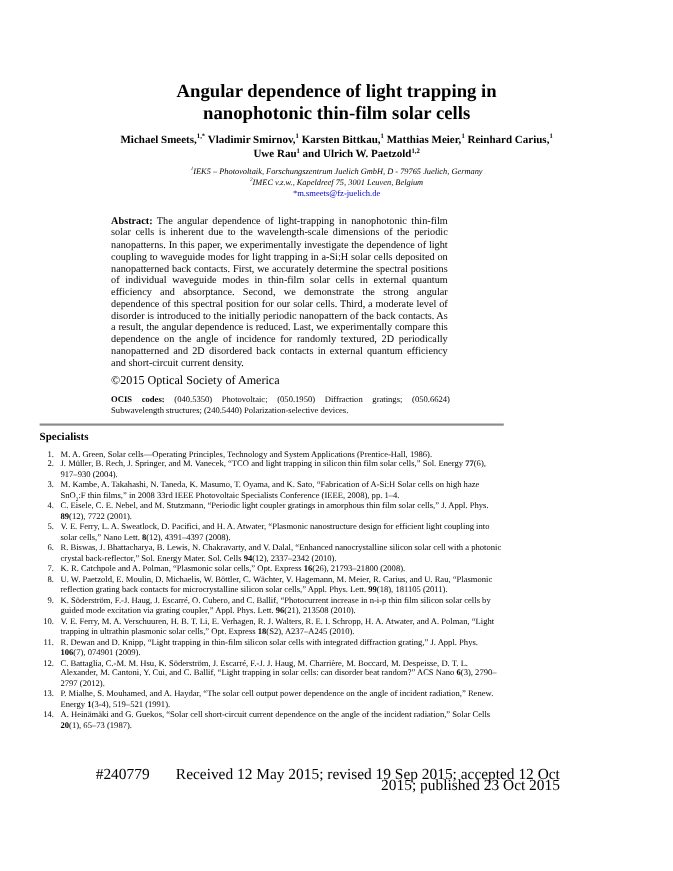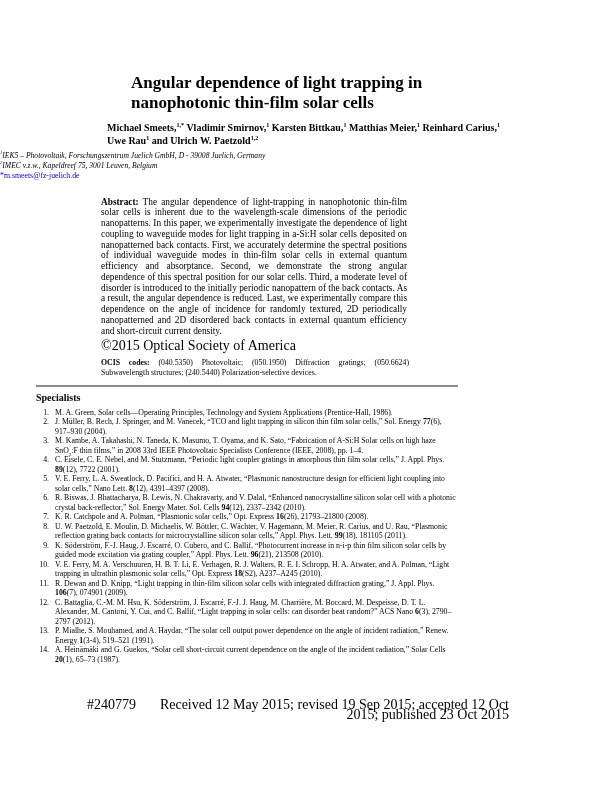--- a/index.html
+++ b/index.html
@@ -7,21 +7,21 @@
     position:relative;
     width:612px;height:792px;
     background:#ffffff;
     color:#000;
     font-family:"Liberation Serif", serif;
     overflow:hidden;
   }
   sup{font-size:61%;vertical-align:super;line-height:0;}
   sub{font-size:61%;vertical-align:sub;line-height:0;}
 
-  .header{width:612px;}
+  .header{width:612px;text-align:center;}
   .title{
     font-size:17px;font-weight:bold;line-height:20px;
     width:350px;margin:73px auto 0 auto;
   }
   .authors{
     font-size:10px;font-weight:bold;line-height:12.5px;
     width:398px;margin:9px auto 0 auto;
   }
   .affiliation{
     font-size:7.6px;font-style:italic;line-height:9.5px;
@@ -29,21 +29,21 @@
   .affiliations{margin-top:4px;}
   .email-line{font-size:7.8px;margin-top:1px;line-height:9.5px;}
   .email-line a{text-decoration:none;}
 
   .main{margin-left:36px;width:422px;}
   .abstract{
     font-size:9.3px;line-height:10.75px;text-align:justify;
     width:306px;margin:16px 0 0 65px;
   }
   .abstract .lbl{font-weight:bold;}
-  .copyright{font-size:14px;margin:5px 0 0 65px;line-height:10.75px;}
+  .copyright{font-size:11px;margin:5px 0 0 65px;line-height:10.75px;}
   .ocis{
     font-size:7.8px;line-height:9.8px;text-align:justify;
     width:308px;margin:6px 0 0 65px;
   }
   .ocis .lbl{font-weight:bold;}
   .divider{height:2px;width:422px;margin-top:7px;background:#8c8c8c;}
   .ref-heading{font-size:10px;font-weight:bold;margin-top:5px;line-height:12px;}
   .ref-list{margin-top:4px;font-size:7.8px;line-height:9.5px;}
   .ref-item{display:flex;align-items:flex-start;}
   .ref-num{flex:0 0 13px;text-align:right;margin-right:6px;}
@@ -59,21 +59,21 @@
 </style>
 </head>
 <body>
 
 <div class="page">
 
   <div class="header">
     <div class="title">Angular dependence of light trapping in nanophotonic thin-film solar cells</div>
     <div class="authors"><span>Michael Smeets,</span><sup>1,*</sup><span> Vladimir Smirnov,</span><sup>1</sup><span> Karsten Bittkau,</span><sup>1</sup><span> Matthias Meier,</span><sup>1</sup><span> Reinhard Carius,</span><sup>1</sup><span> Uwe Rau</span><sup>1</sup><span> and Ulrich W. Paetzold</span><sup>1,2</sup></div>
     <div class="affiliations">
-      <div class="affiliation"><sup>1</sup><span>IEK5 – Photovoltaik, Forschungszentrum Juelich GmbH, D - 39008 Juelich, Germany</span></div>
+      <div class="affiliation"><sup>1</sup><span>IEK5 – Photovoltaik, Forschungszentrum Juelich GmbH, D - 79765 Juelich, Germany</span></div>
       <div class="affiliation"><sup>2</sup><span>IMEC v.z.w., Kapeldreef 75, 3001 Leuven, Belgium</span></div>
     </div>
     <div class="email-line">
       <a href="#" style="color: rgb(0, 0, 200);">*m.smeets@fz-juelich.de</a>
     </div>
   </div>
 
   <div class="main">
     <p class="abstract"><span class="lbl">Abstract:</span>
       <span>The angular dependence of light-trapping in nanophotonic thin-film solar cells is inherent due to the wavelength-scale dimensions of the periodic nanopatterns. In this paper, we experimentally investigate the dependence of light coupling to waveguide modes for light trapping in a-Si:H solar cells deposited on nanopatterned back contacts. First, we accurately determine the spectral positions of individual waveguide modes in thin-film solar cells in external quantum efficiency and absorptance. Second, we demonstrate the strong angular dependence of this spectral position for our solar cells. Third, a moderate level of disorder is introduced to the initially periodic nanopattern of the back contacts. As a result, the angular dependence is reduced. Last, we experimentally compare this dependence on the angle of incidence for randomly textured, 2D periodically nanopatterned and 2D disordered back contacts in external quantum efficiency and short-circuit current density.</span></p>

